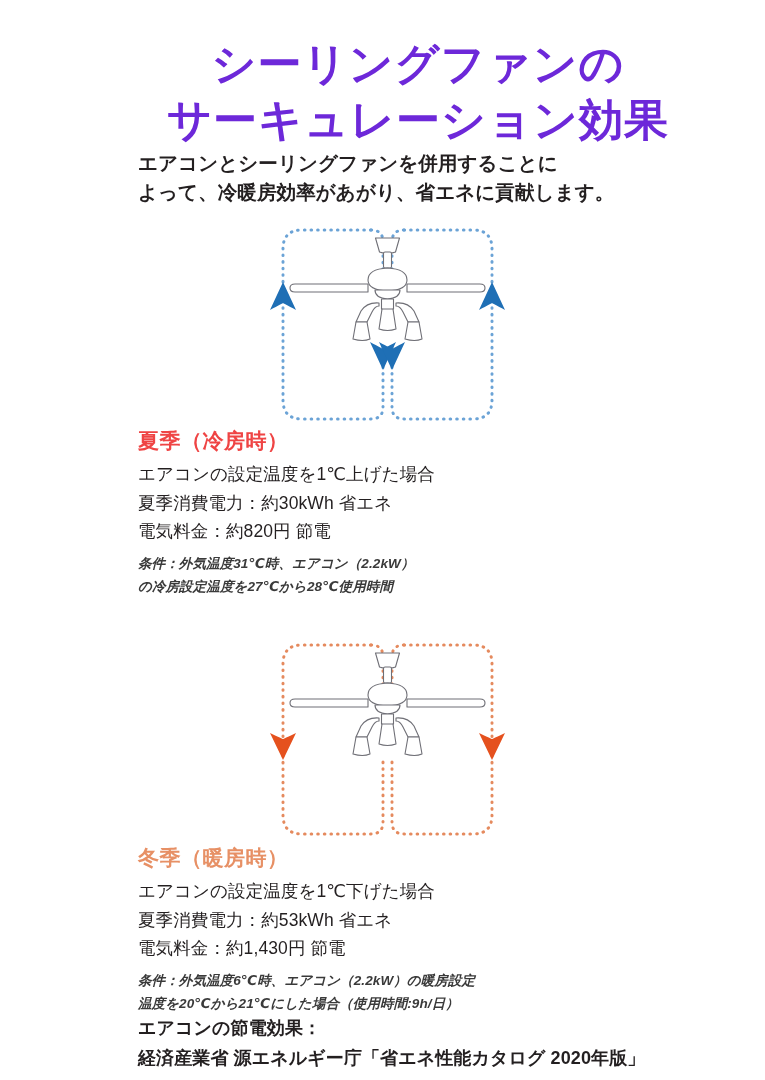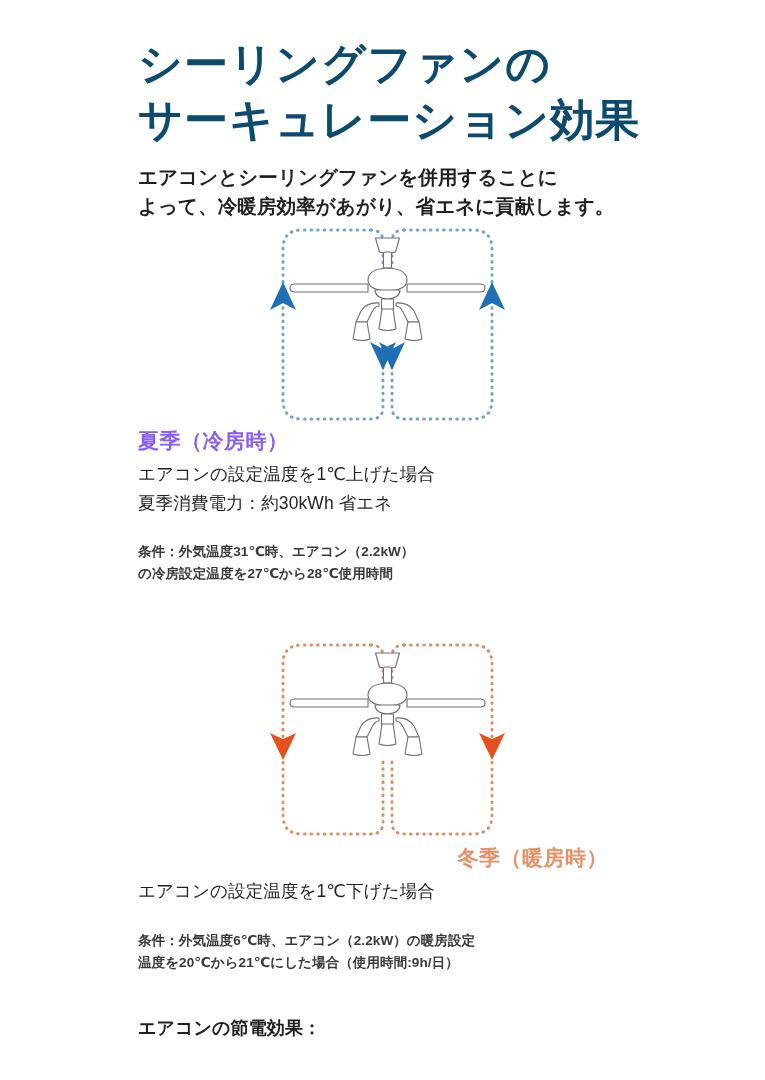--- a/index.html
+++ b/index.html
@@ -28,25 +28,25 @@
     position: absolute;
     left: 138px;
     top: 36px;
     width: 560px;
   }
   .title-line {
     font-size: 44px;
     font-weight: 700;
     letter-spacing: 1px;
     line-height: 1.28;
-    color: #0c4a6e;
-    white-space: nowrap;
+    color: #6d28d9;
+    white-space: nowrap;
+    text-align: center;
   }
   .subtitle {
-    margin-top: 14px;
     font-size: 19.5px;
     font-weight: 700;
     line-height: 1.52;
     color: #231f20;
     letter-spacing: 0.1px;
   }
   .subtitle div { white-space: nowrap; }
 
   
   .diagram {
@@ -69,34 +69,35 @@
   #info-winter { top: 845px; }
 
   .season-heading {
     font-size: 21px;
     font-weight: 700;
     letter-spacing: 0.5px;
     line-height: 1.2;
     margin-bottom: 7px;
     white-space: nowrap;
   }
-  .season-heading.summer { color: #8b5cf6; }
-  .season-heading.winter { color: #e79065; text-align: right; }
+  .season-heading.summer { color: #ef4444; }
+  .season-heading.winter { color: #e79065; }
 
   .info-line {
     font-size: 17.5px;
     font-weight: 400;
     line-height: 1.62;
     color: #231f20;
     white-space: nowrap;
     letter-spacing: 0.1px;
   }
 
   .note {
-    margin-top: 24px;
+    margin-top: 8px;
+    font-style: italic;
   }
   .note-line {
     font-size: 13.5px;
     font-weight: 700;
     line-height: 1.67;
     color: #3a3a3a;
     white-space: nowrap;
     letter-spacing: 0.1px;
   }
 
@@ -165,20 +166,21 @@
         <path d="M153 100 L164 100 L167 117 Q160 120 150 117 Z"></path>
         <path d="M127 87 L138 87 L141 107 Q132.5 110 124 107 Z"></path>
       </g>
     </svg>
   </div>
 
   <div class="info" id="info-summer">
     <div class="season-heading summer">夏季（冷房時）</div>
     <div class="info-line">エアコンの設定温度を1℃上げた場合</div>
     <div class="info-line">夏季消費電力：約30kWh 省エネ</div>
+    <div class="info-line">電気料金：約820円 節電</div>
     <div class="note">
       <div class="note-line">条件：外気温度31℃時、エアコン（2.2kW）</div>
       <div class="note-line">の冷房設定温度を27℃から28℃使用時間</div>
     </div>
   </div>
 
   <div class="diagram" id="diagram-winter">
     <svg width="265" height="205" viewBox="0 0 265 205" xmlns="http://www.w3.org/2000/svg">
       <g>
         <path d="M116 8 L47 8 Q28 8 28 27 L28 178 Q28 197 47 197 L116 197 Q128 197 128 185 L128 120" fill="none" stroke="#e58a5e" stroke-width="3" stroke-linecap="round" stroke-dasharray="0.6 6"></path>
@@ -205,23 +207,26 @@
         <path d="M101 100 L112 100 L115 117 Q108 120 98 117 Z"></path>
         <path d="M153 100 L164 100 L167 117 Q160 120 150 117 Z"></path>
         <path d="M127 87 L138 87 L141 107 Q132.5 110 124 107 Z"></path>
       </g>
     </svg>
   </div>
 
   <div class="info" id="info-winter">
     <div class="season-heading winter">冬季（暖房時）</div>
     <div class="info-line">エアコンの設定温度を1℃下げた場合</div>
+    <div class="info-line">夏季消費電力：約53kWh 省エネ</div>
+    <div class="info-line">電気料金：約1,430円 節電</div>
     <div class="note">
       <div class="note-line">条件：外気温度6℃時、エアコン（2.2kW）の暖房設定</div>
       <div class="note-line">温度を20℃から21℃にした場合（使用時間:9h/日）</div>
     </div>
   </div>
 
   <div class="footer">
     <div class="footer-line">エアコンの節電効果：</div>
+    <div class="footer-line">経済産業省 源エネルギー庁「省エネ性能カタログ 2020年版」</div>
   </div>
 
 </div>
 
 </body></html>

